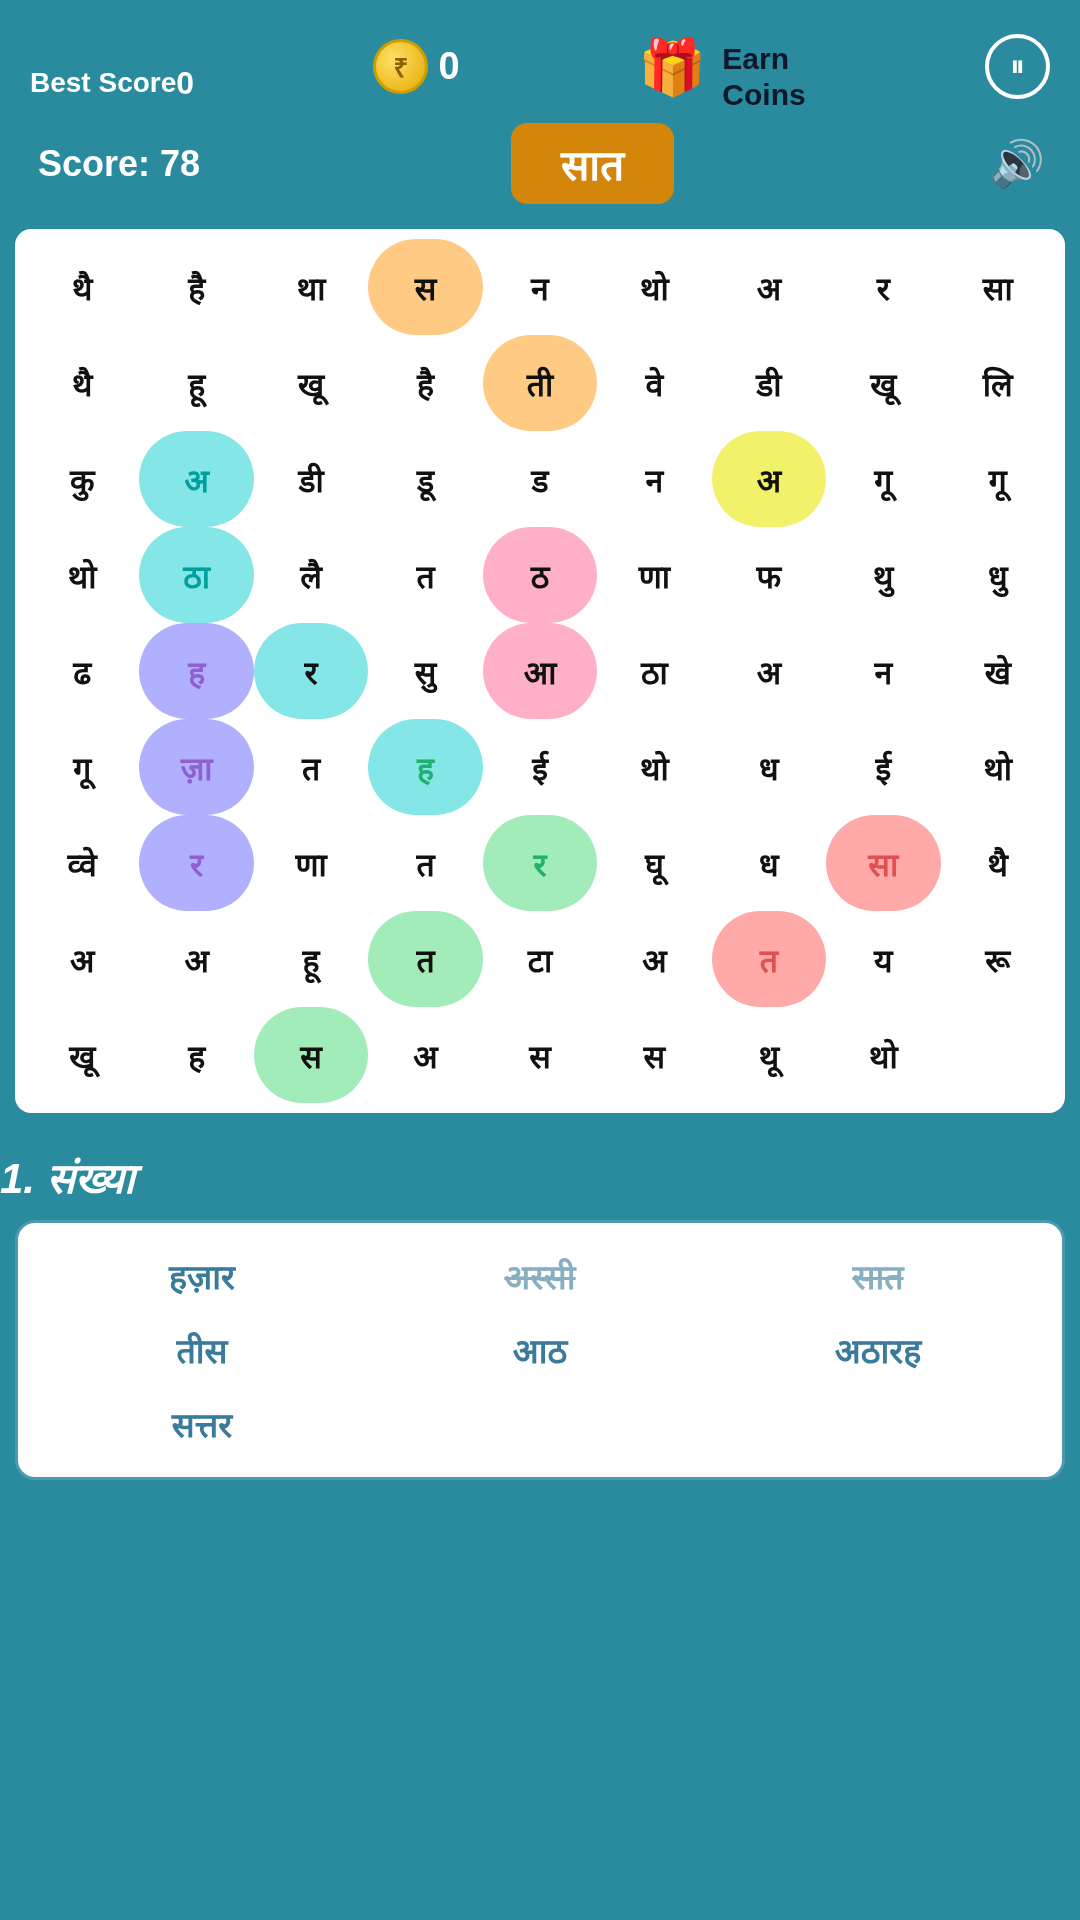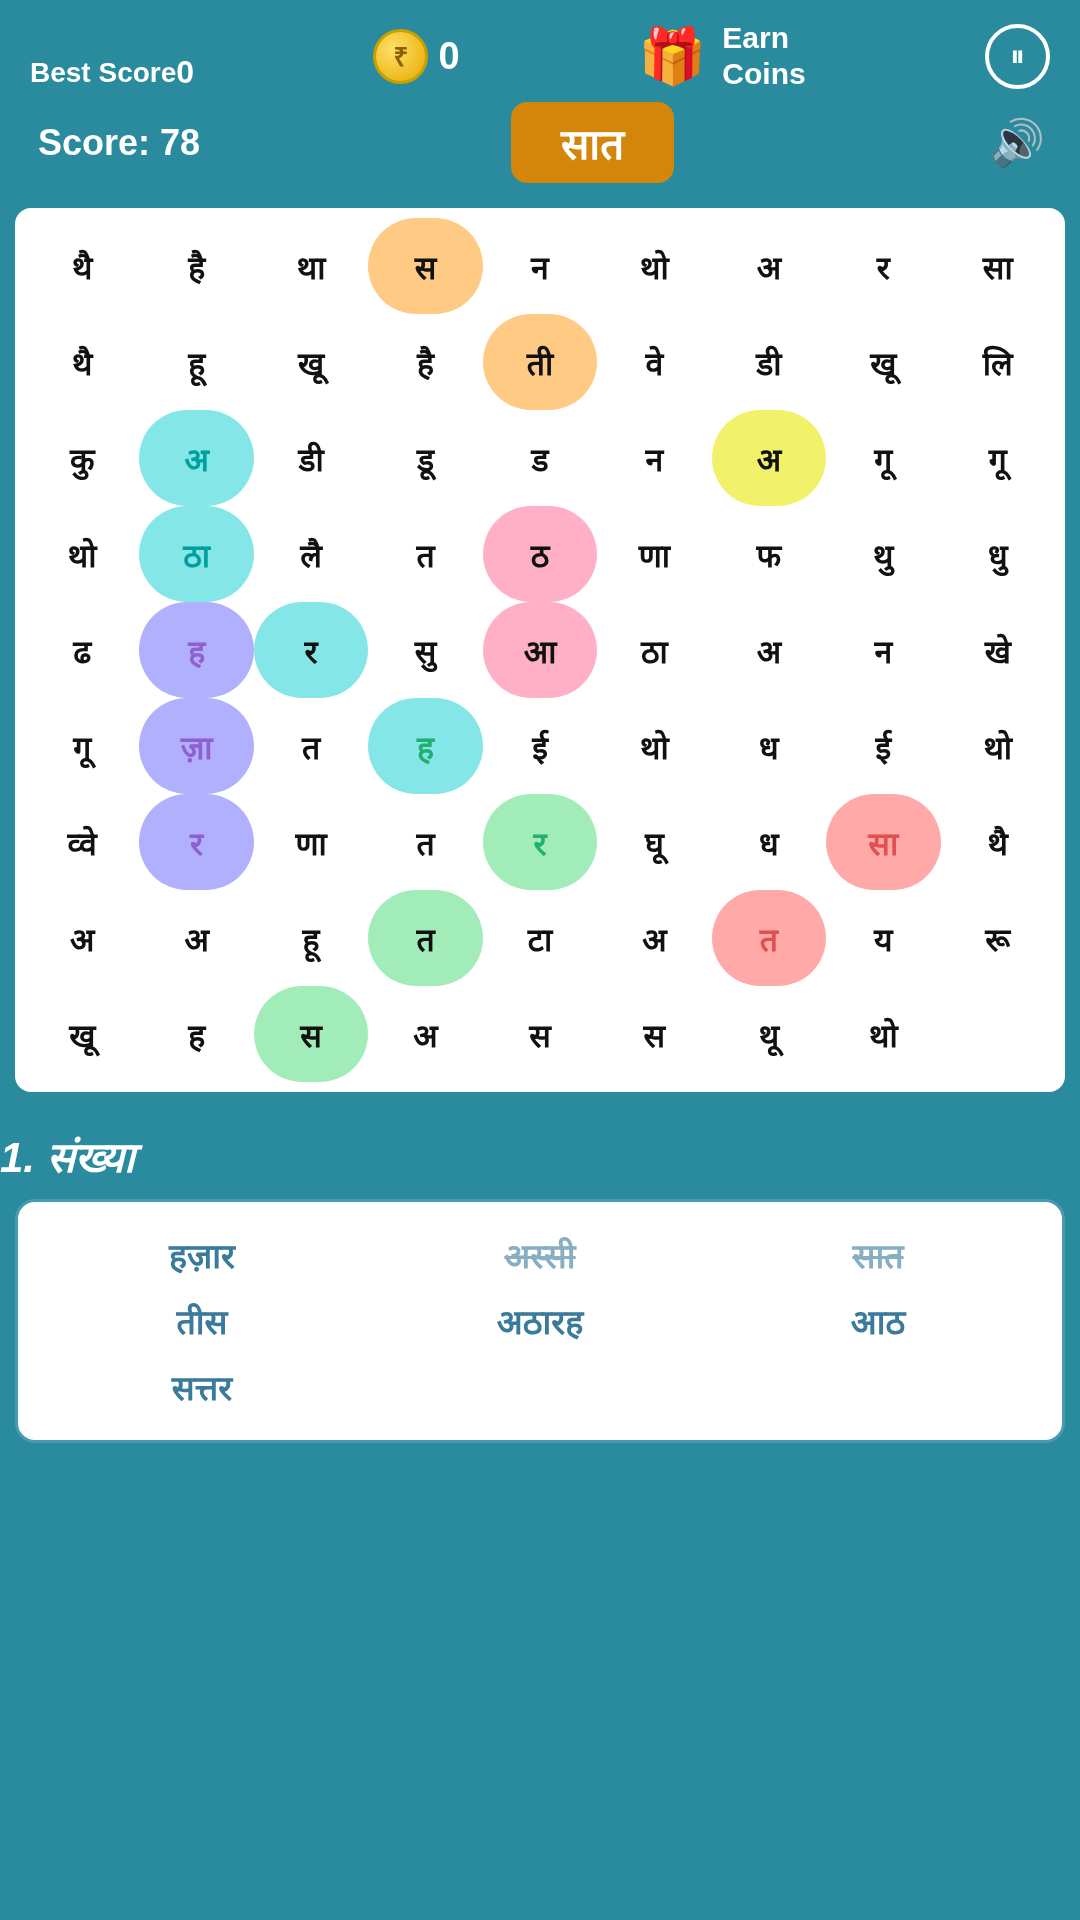--- a/index.html
+++ b/index.html
@@ -60,24 +60,25 @@
     }
     .earn-coins-area {
       display: flex;
       align-items: center;
       gap: 15px;
     }
     .gift-icon {
       font-size: 55px;
     }
     .earn-coins-text {
-      color: #ffffff;
+      color: #0f172a;
       font-size: 30px;
       font-weight: bold;
       line-height: 1.2;
+      margin-top: 21px;
     }
     .pause-btn {
       width: 65px;
       height: 65px;
       border: 4px solid white;
       border-radius: 50%;
       display: flex;
       align-items: center;
       justify-content: center;
       cursor: pointer;
@@ -187,21 +188,21 @@
     .word-list-container {
       background: white;
       margin: 0 15px;
       border-radius: 20px;
       border: 3px solid #4a9ab0;
       padding: 30px 20px;
     }
     .word-grid {
       display: grid;
       grid-template-columns: repeat(3, 1fr);
-      gap: 20px 10px;
+      gap: 28px 10px;
       text-align: center;
     }
     .word-item {
       color: #3a7a9a;
       font-size: 34px;
       font-weight: bold;
       cursor: pointer;
     }
     .word-item.found {
       text-decoration: line-through;
@@ -323,18 +324,18 @@
 </div>
 
 <div class="category-title">1. संख्या</div>
 
 <div class="word-list-container">
   <div class="word-grid" id="word-grid">
   <div class="word-item">हज़ार</div>
       <div class="word-item found">अस्सी</div>
       <div class="word-item found">सात</div>
       <div class="word-item">तीस</div>
+      <div class="word-item">आठ</div>
       <div class="word-item">अठारह</div>
-      <div class="word-item">आठ</div>
       <div class="word-item">सत्तर</div>
       <div class="word-item"></div>
     </div>
 </div>
 
 </body></html>

